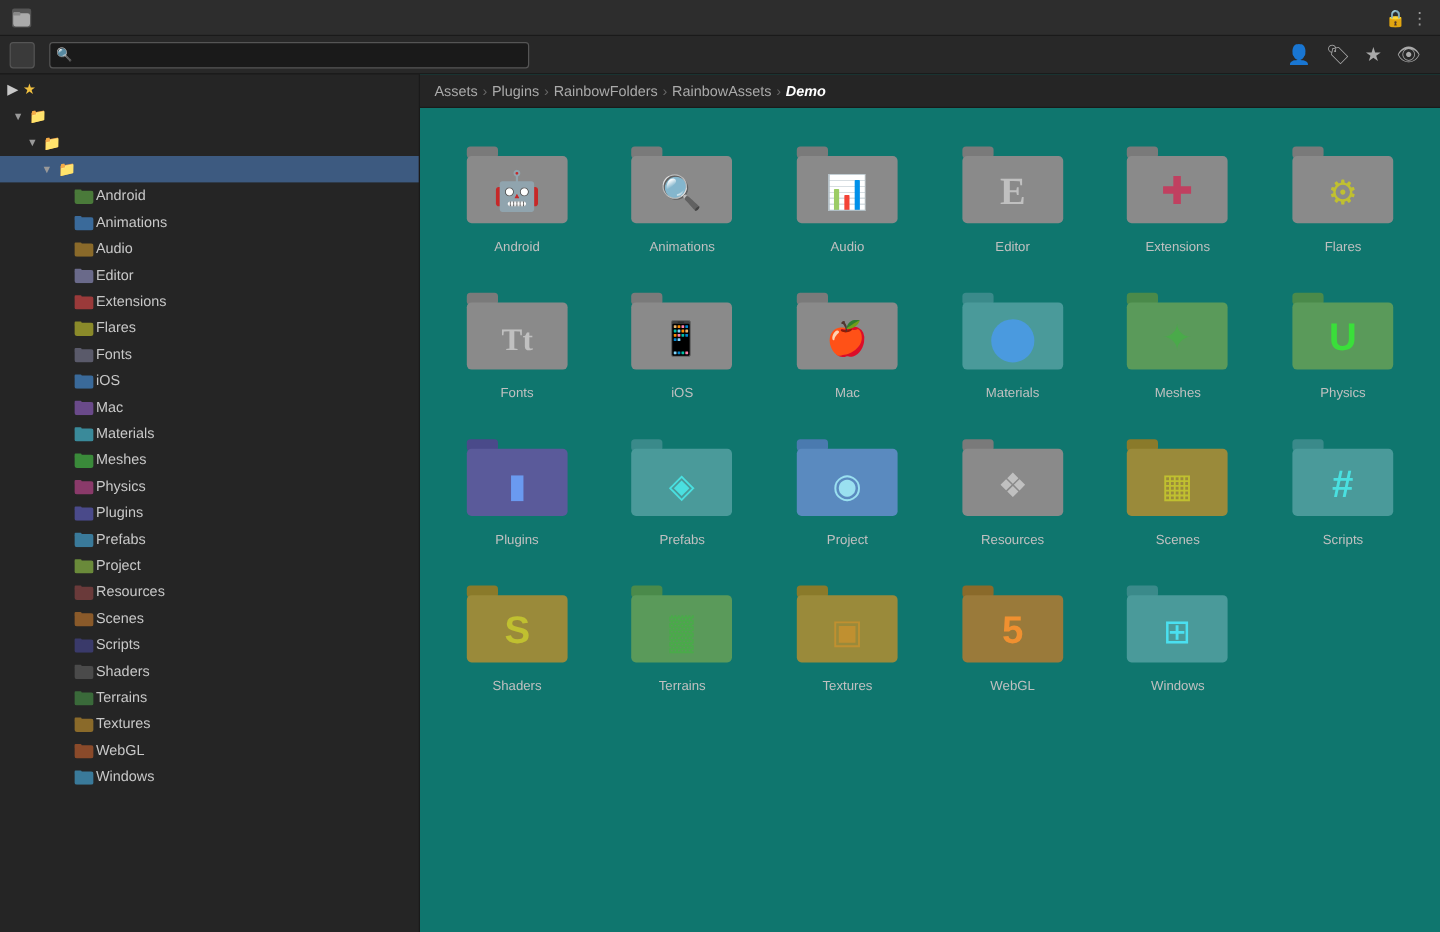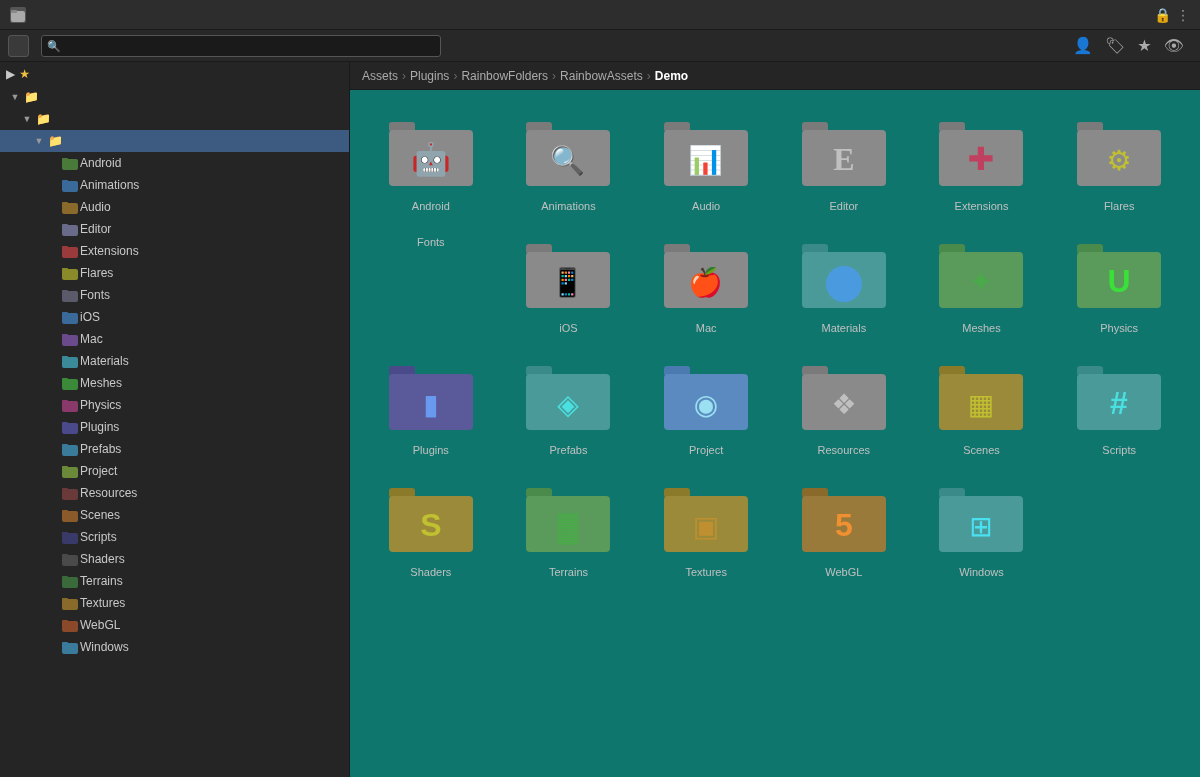--- a/index.html
+++ b/index.html
@@ -174,21 +174,21 @@
       gap: 4px;
       background: #252525;
       border-bottom: 1px solid #1a1a1a;
       flex-shrink: 0;
     }
     .breadcrumb-item {
       color: #aaa;
       font-size: 12px;
       cursor: pointer;
     }
-    .breadcrumb-item.current { color: #fff; font-weight: bold; }
+    .breadcrumb-item.current { color: #fff; font-weight: bold; font-style: italic; }
     .breadcrumb-sep { color: #666; font-size: 12px; }
     .folder-grid {
       display: grid;
       grid-template-columns: repeat(6, 1fr);
       gap: 8px;
       padding: 16px;
     }
     .folder-item {
       display: flex;
       flex-direction: column;
@@ -627,20 +627,30 @@
         <rect x="2" y="4" width="26" height="10" rx="3" fill="#7a7a7a"></rect>
 
         <rect x="2" y="12" width="84" height="56" rx="4" fill="#8a8a8a"></rect>
 
         <text x="44" y="52" text-anchor="middle" font-size="28" fill="#c0c030">⚙</text>
       </svg>
     </div>
     <span class="folder-label">Flares</span>
   </div>
         <div class="folder-item">
+    <div class="folder-icon">
+      <svg class="folder-svg" viewBox="0 0 88 72" xmlns="http://www.w3.org/2000/svg">
+
+        <rect x="2" y="4" width="26" height="10" rx="3" fill="#7a7a7a"></rect>
+
+        <rect x="2" y="12" width="84" height="56" rx="4" fill="#8a8a8a"></rect>
+
+        <text x="44" y="52" text-anchor="middle" font-size="26" font-weight="bold" fill="#c0c0c0" font-family="serif">Tt</text>
+      </svg>
+    </div>
     <span class="folder-label">Fonts</span>
   </div>
         <div class="folder-item">
     <div class="folder-icon">
       <svg class="folder-svg" viewBox="0 0 88 72" xmlns="http://www.w3.org/2000/svg">
 
         <rect x="2" y="4" width="26" height="10" rx="3" fill="#7a7a7a"></rect>
 
         <rect x="2" y="12" width="84" height="56" rx="4" fill="#8a8a8a"></rect>
 

